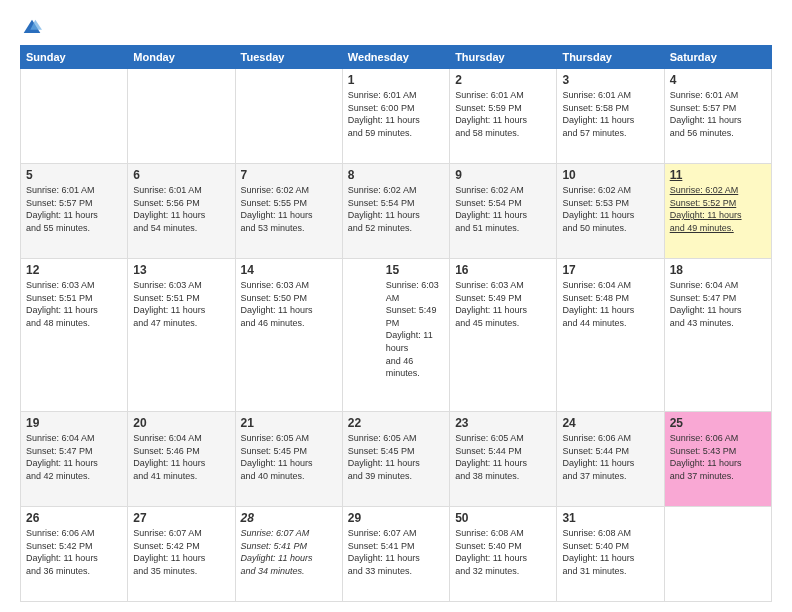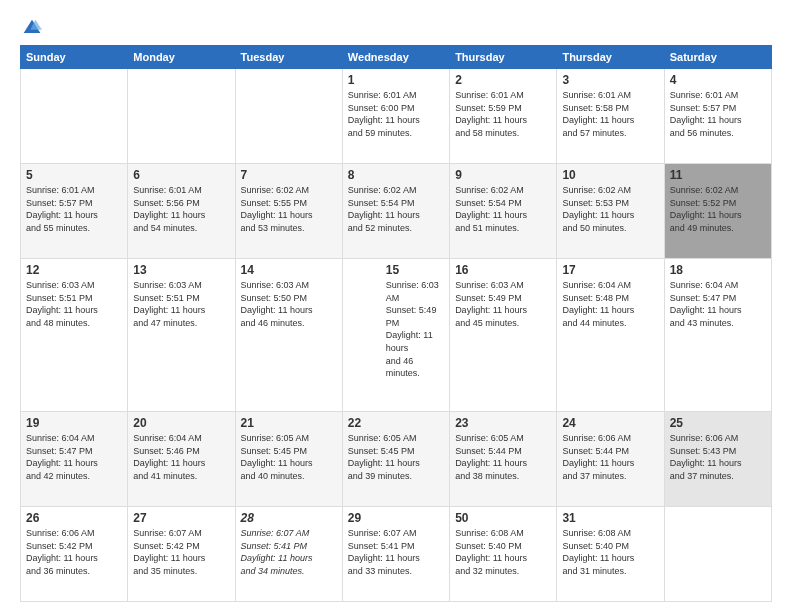--- a/index.html
+++ b/index.html
@@ -212,21 +212,21 @@
 Daylight: 11 hours
 and 51 minutes.</div>
           </td>
           <td style="background-color: rgb(245, 245, 245);">
             <span class="day-number">10</span>
             <div class="cell-text" style="white-space: pre-wrap;">Sunrise: 6:02 AM
 Sunset: 5:53 PM
 Daylight: 11 hours
 and 50 minutes.</div>
           </td>
-          <td style="background-color: #a3a3a3;">
+          <td style="background-color: #fef9c3; text-decoration: underline;">
             <span class="day-number">11</span>
             <div class="cell-text" style="white-space: pre-wrap;">Sunrise: 6:02 AM
 Sunset: 5:52 PM
 Daylight: 11 hours
 and 49 minutes.</div>
           </td>
         </tr>
         <tr>
           <td style="background-color: rgb(255, 255, 255);">
             <span class="day-number">12</span>
@@ -314,21 +314,21 @@
 Daylight: 11 hours
 and 38 minutes.</div>
           </td>
           <td style="background-color: rgb(245, 245, 245);">
             <span class="day-number">24</span>
             <div class="cell-text" style="white-space: pre-wrap;">Sunrise: 6:06 AM
 Sunset: 5:44 PM
 Daylight: 11 hours
 and 37 minutes.</div>
           </td>
-          <td style="background-color: #e5e5e5;">
+          <td style="background-color: #f9a8d4;">
             <span class="day-number">25</span>
             <div class="cell-text" style="white-space: pre-wrap;">Sunrise: 6:06 AM
 Sunset: 5:43 PM
 Daylight: 11 hours
 and 37 minutes.</div>
           </td>
         </tr>
         <tr>
           <td style="background-color: rgb(255, 255, 255);">
             <span class="day-number">26</span>

